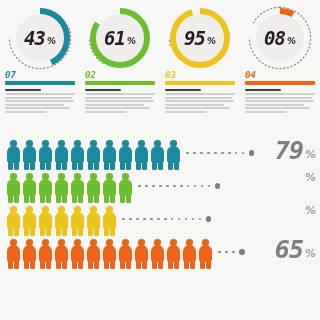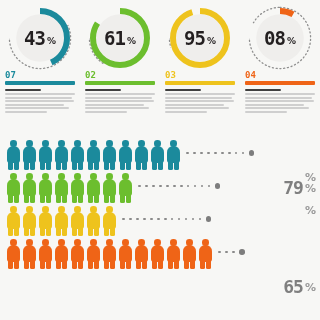--- a/index.html
+++ b/index.html
@@ -2,21 +2,21 @@
 <html><head>
 <meta charset="utf-8">
 <style>
   html,body{margin:0;padding:0;}
   body{
     width:320px;height:320px;overflow:hidden;
     background:#f7f7f5;
     font-family:"Liberation Sans",sans-serif;
     position:relative;
   }
-  .page{width:265px;height:320px;position:relative;background:#f7f7f5;}
+  .page{width:265px;height:320px;position:relative;background:#f7f7f5;font-style:italic;}
 
   
   .donuts{display:flex;width:320px;height:124px;position:absolute;top:0;left:0;}
   .donut-col{width:80px;position:relative;}
   .donut-wrap{position:absolute;left:4px;top:4px;width:72px;height:68px;}
   .donut-svg{position:absolute;left:0;top:0;}
   .donut-center{
     position:absolute;left:0;top:0;width:72px;height:68px;
     display:flex;align-items:center;justify-content:center;
     pointer-events:none;
@@ -58,22 +58,22 @@
   .fig .lg.l{left:2.2px;}
   .fig .lg.r{left:8.4px;}
   .leader{position:absolute;top:13px;display:flex;align-items:center;}
   .ld{width:2.6px;height:2.6px;border-radius:50%;background:#8a8a8a;margin-right:4.4px;}
   .ld.big{width:5.6px;height:5.6px;margin-right:0;background:#7d7d7d;}
   .rowpct{
     position:absolute;right:4px;top:1px;display:flex;align-items:flex-end;
     color:#808080;
   }
   .rowpct .n{
-    font-size:18px;font-weight:bold;letter-spacing:-1px;line-height:1;
-    font-family:"DejaVu Sans Mono",monospace;color:#7f7f7f;margin-top:41px;
+    font-size:25px;font-weight:bold;letter-spacing:-1px;line-height:1;
+    font-family:"DejaVu Sans Mono",monospace;color:#7f7f7f;
   }
   .rowpct .s{font-size:11px;font-weight:bold;margin-left:2px;margin-bottom:2px;color:#9a9a9a;
     font-family:"DejaVu Sans",sans-serif;}
 </style>
 </head>
 <body>
 
 <div class="page">
 
   <div class="donuts" id="donutSection">

